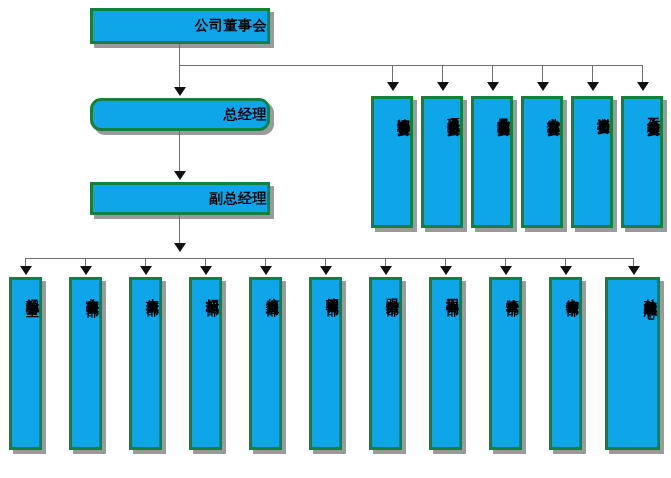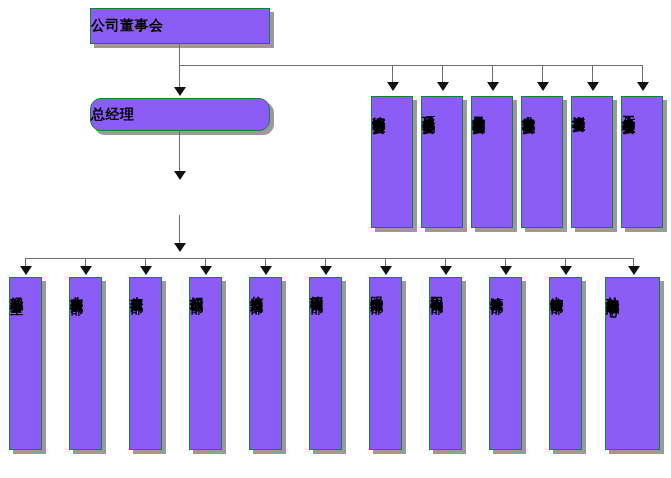--- a/index.html
+++ b/index.html
@@ -14,27 +14,27 @@
     position: relative;
     width: 671px;
     height: 478px;
     background: #ffffff;
     overflow: hidden;
   }
 
   
   .node {
     position: absolute;
-    background: #8b5cf6;
-    border: 1px solid #15803d;
+    background: #0ea5e9;
+    border: 3px solid #15803d;
     box-shadow: 4px 4px 0 0 #9a9a9a;
     box-sizing: border-box;
     display: flex;
     align-items: center;
-    justify-content: flex-start;
+    justify-content: flex-end;
     color: #000000;
   }
   .node .label {
     display: block;
     text-align: center;
     line-height: 1.08;
     letter-spacing: 0.5px;
   }
 
   
@@ -93,20 +93,23 @@
 
   <div class="line-h" style="left:179px; top:65px; width:463px;"></div>
 
   <div class="node horiz" style="left:90px; top:98px; width:180px; height:33px;border-radius:11px;">
     <span class="label">总经理</span>
   </div>
 
   <div class="line-v" style="left:179px; top:131px; width:1px; height:40px;"></div>
   <div class="arrow-down" style="left:174px; top:171px;"></div>
 
+  <div class="node horiz" style="left:90px; top:182px; width:180px; height:33px;">
+    <span class="label">副总经理</span>
+  </div>
 
   <div class="line-v" style="left:179px; top:215px; height:28px;"></div>
   <div class="arrow-down" style="left:174px; top:243px;"></div>
   <div class="line-h" style="left:25px; top:258px; width:608px;"></div>
 
   <div class="line-v" style="left:392px; top:65px; height:17px;"></div>
   <div class="arrow-down" style="left:387px; top:82px;"></div>
   <div class="node vert" style="left:371px; top:96px; width:42px; height:132px;">
     <span class="label">综合协调委员会</span>
   </div>

